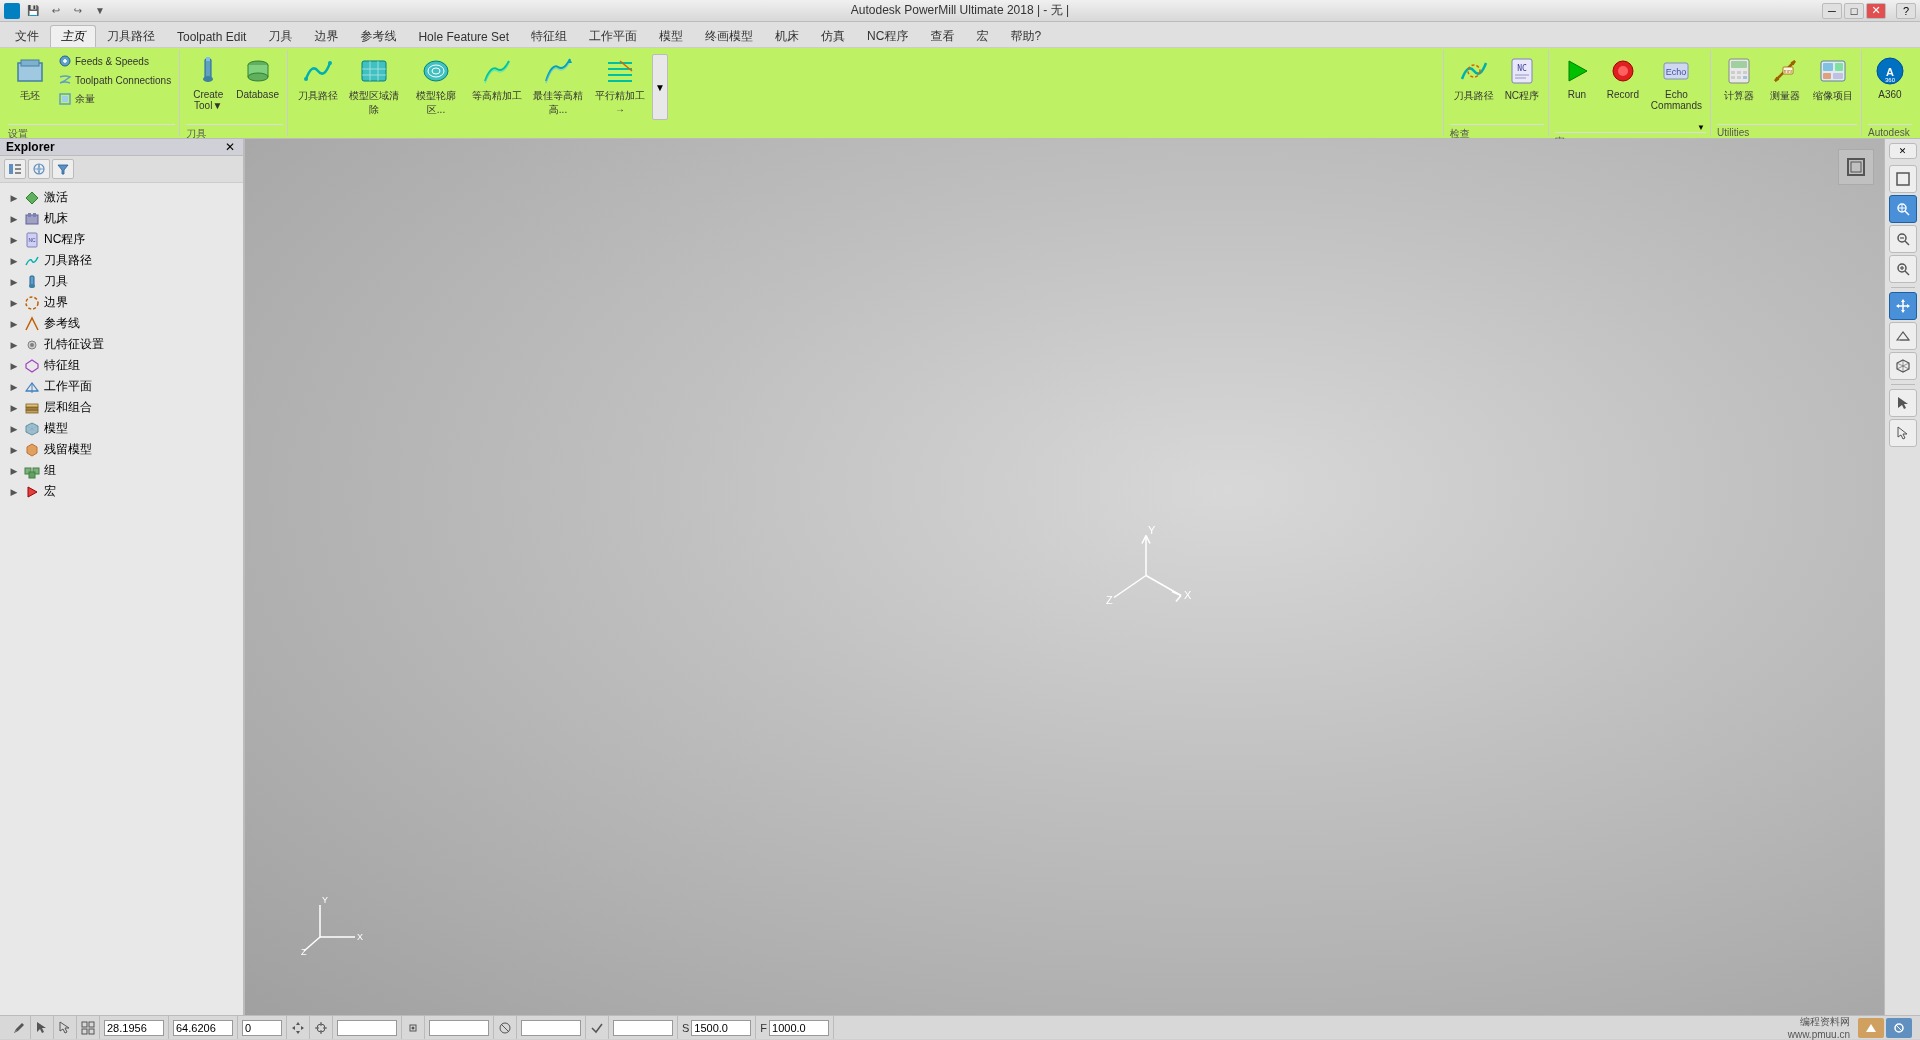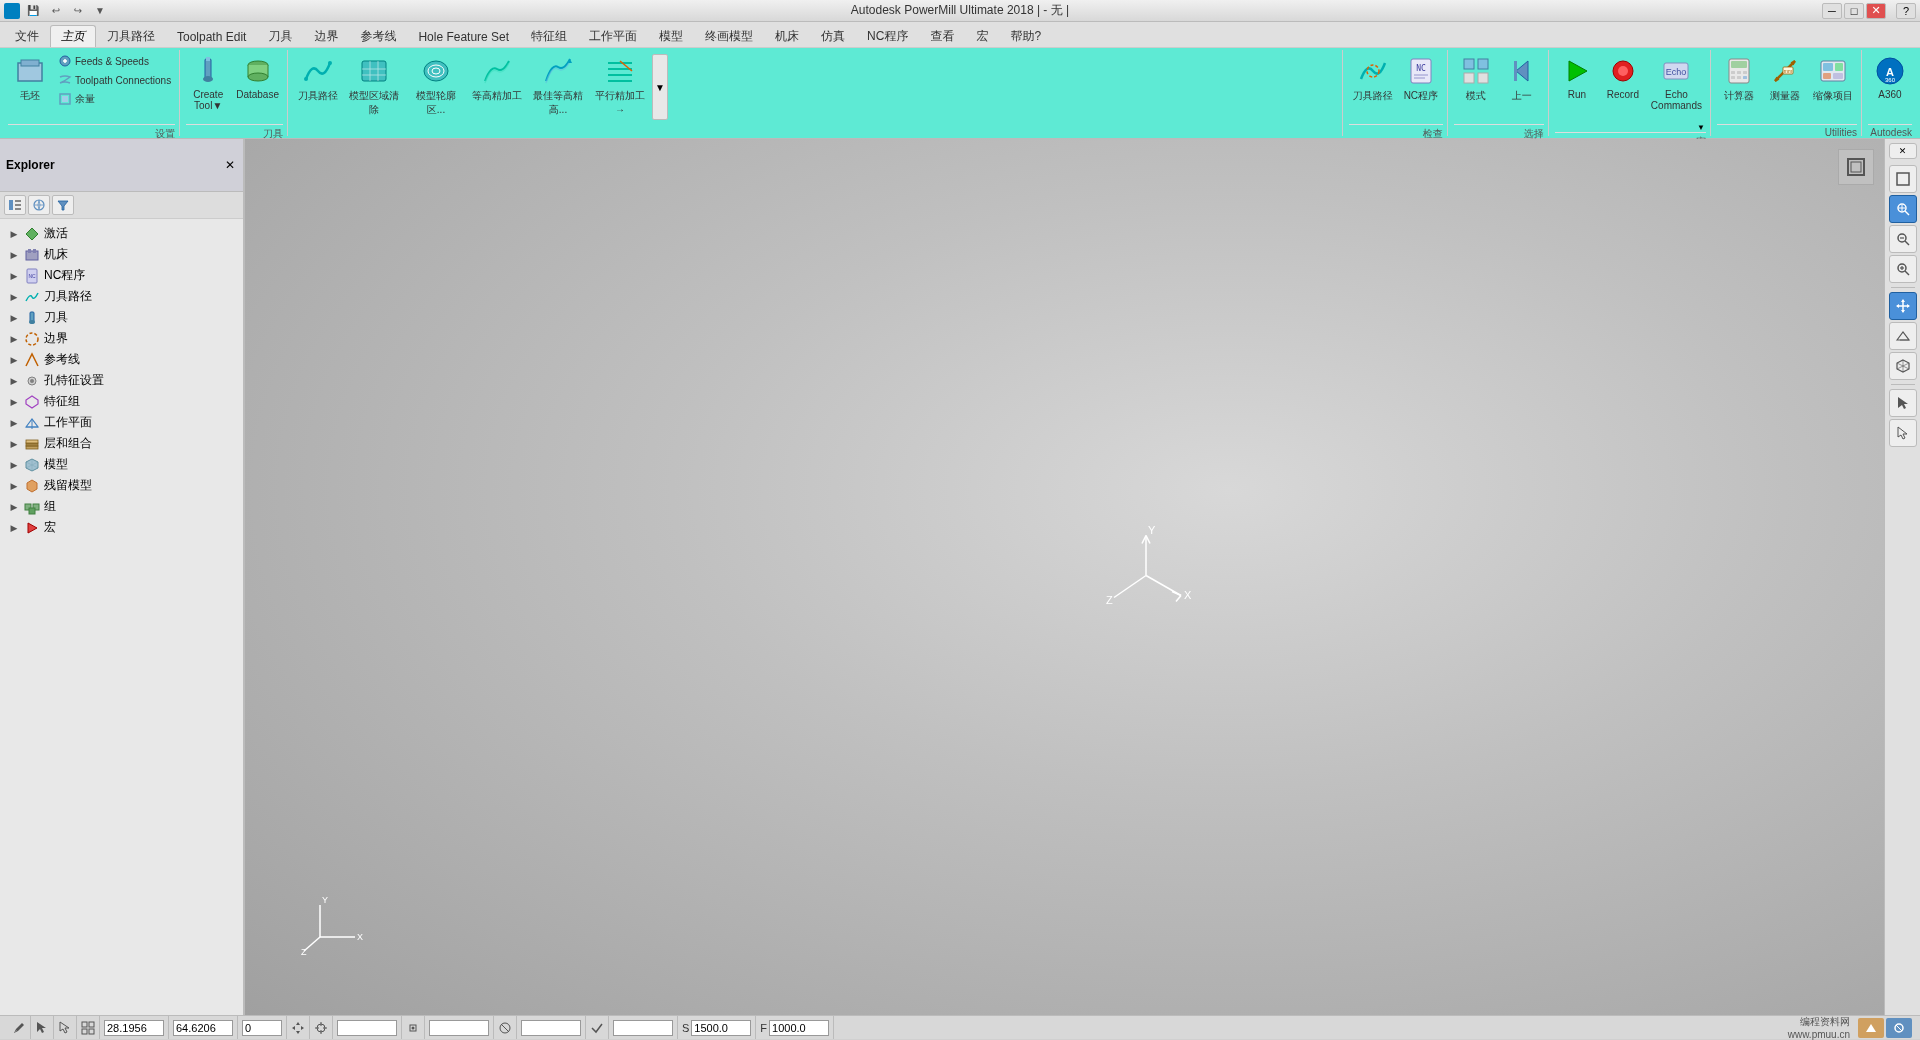--- a/index.html
+++ b/index.html
@@ -17,43 +17,43 @@
     }
     #titlebar-left { display: flex; align-items: center; gap: 4px; }
     #titlebar-title { flex: 1; text-align: center; font-size: 12px; color: #333; position: absolute; left: 50%; transform: translateX(-50%); }
     #titlebar-controls { display: flex; gap: 2px; }
     #titlebar-controls span { width: 20px; height: 16px; display: flex; align-items: center; justify-content: center; font-size: 11px; cursor: pointer; background: #e0e0e0; border: 1px solid #bbb; border-radius: 2px; }
     .title-icon { width: 16px; height: 16px; background: #0080c0; border-radius: 2px; }
     .quick-access { display: flex; gap: 2px; }
     .qa-btn { width: 20px; height: 18px; display: flex; align-items: center; justify-content: center; cursor: pointer; font-size: 10px; color: #555; }
 
     
-    #ribbon { background: #5eead4; border-bottom: 1px solid #bbb; }
+    #ribbon { background: #bef264; border-bottom: 1px solid #bbb; }
     #ribbon-tabs { display: flex; height: 26px; background: #e0e0e0; border-bottom: 1px solid #ccc; padding: 0 4px; align-items: flex-end; }
     .ribbon-tab { padding: 4px 10px; font-size: 12px; cursor: pointer; border: 1px solid transparent; border-bottom: none; border-radius: 3px 3px 0 0; background: transparent; color: #333; height: 22px; display: flex; align-items: center; }
     .ribbon-tab.active { background: #f0f0f0; border-color: #bbb; color: #000; font-style: italic; }
     #ribbon-content { display: flex; align-items: stretch; padding: 2px 4px; height: 90px; gap: 2px; }
     .ribbon-group { display: flex; flex-direction: column; border-right: 1px solid #ccc; padding: 2px 4px; min-width: fit-content; }
     .ribbon-group-items { display: flex; align-items: flex-start; gap: 2px; flex: 1; }
-    .ribbon-group-label { text-align: right; font-size: 10px; color: #555; padding-top: 2px; border-top: 1px solid #ddd; margin-top: auto; }
+    .ribbon-group-label { text-align: left; font-size: 10px; color: #555; padding-top: 2px; border-top: 1px solid #ddd; margin-top: auto; }
     .ribbon-btn { display: flex; flex-direction: column; align-items: center; justify-content: flex-start; padding: 2px 3px; cursor: pointer; border: 1px solid transparent; border-radius: 3px; min-width: 44px; max-width: 60px; height: 72px; font-size: 10px; color: #333; text-align: center; }
     .ribbon-btn-icon { width: 32px; height: 32px; margin-bottom: 2px; display: flex; align-items: center; justify-content: center; }
     .ribbon-btn-small { display: flex; flex-direction: row; align-items: center; padding: 1px 3px; cursor: pointer; border: 1px solid transparent; border-radius: 2px; font-size: 10px; color: #333; height: 18px; gap: 3px; white-space: nowrap; }
     .ribbon-small-group { display: flex; flex-direction: column; gap: 1px; }
 
     
     .icon-svg { width: 32px; height: 32px; }
     .icon-svg-sm { width: 14px; height: 14px; }
 
     
     #main { display: flex; height: calc(1040px - 22px - 118px - 24px); }
 
     
     #explorer { width: 245px; background: #e8e8e8; border-right: 2px solid #bbb; display: flex; flex-direction: column; }
-    #explorer-header { display: flex; align-items: center; justify-content: space-between; padding: 19px 6px; background: #d0d0d8; border-bottom: 1px solid #bbb; }
+    #explorer-header { display: flex; align-items: center; justify-content: space-between; padding: 1px 6px; background: #d0d0d8; border-bottom: 1px solid #bbb; }
     #explorer-title { font-size: 12px; font-weight: bold; }
     #explorer-toolbar { display: flex; gap: 2px; padding: 3px 4px; background: #ddd; border-bottom: 1px solid #ccc; }
     .exp-btn { width: 22px; height: 20px; border: 1px solid #bbb; background: #eee; cursor: pointer; display: flex; align-items: center; justify-content: center; font-size: 10px; border-radius: 2px; }
     #explorer-tree { flex: 1; overflow-y: auto; padding: 4px 0; }
     .tree-item { display: flex; align-items: center; padding: 2px 8px; cursor: pointer; gap: 4px; font-size: 12px; }
     .tree-item-icon { width: 16px; height: 16px; display: flex; align-items: center; justify-content: center; flex-shrink: 0; }
     .tree-arrow { width: 12px; height: 12px; display: flex; align-items: center; justify-content: center; font-size: 9px; color: #555; }
 
     
     #viewport { flex: 1; background: linear-gradient(135deg, #c8c8c8 0%, #b8b8b8 30%, #a8a8a8 60%, #989898 100%); position: relative; overflow: hidden; }
@@ -278,45 +278,20 @@
                 <text x="16" y="16" font-size="8" fill="#4040a0" text-anchor="middle" font-family="monospace">NC</text>
                 <path d="M9 20 L23 20 M9 23 L20 23" stroke="#8080c0" stroke-width="0.8"></path>
               </svg>
           </div>
           <span>NC程序</span>
         </div>
       </div>
       <div class="ribbon-group-label">检查</div>
     </div>
 
-    <div class="ribbon-group">
-      <div class="ribbon-group-items">
-        <div class="ribbon-btn">
-          <div class="ribbon-btn-icon">
-            <svg class="icon-svg" viewBox="0 0 32 32">
-                <rect x="4" y="4" width="10" height="10" fill="#80c0e0" stroke="#4080a0" stroke-width="1"></rect>
-                <rect x="18" y="4" width="10" height="10" fill="#80c0e0" stroke="#4080a0" stroke-width="1"></rect>
-                <rect x="4" y="18" width="10" height="10" fill="#e0e0e0" stroke="#aaa" stroke-width="1"></rect>
-                <rect x="18" y="18" width="10" height="10" fill="#e0e0e0" stroke="#aaa" stroke-width="1"></rect>
-              </svg>
-          </div>
-          <span>模式</span>
-        </div>
-        <div class="ribbon-btn">
-          <div class="ribbon-btn-icon">
-            <svg class="icon-svg" viewBox="0 0 32 32">
-                <polygon points="22,6 10,16 22,26" fill="#6090c0" stroke="#2060a0" stroke-width="1"></polygon>
-                <rect x="8" y="6" width="3" height="20" fill="#6090c0"></rect>
-              </svg>
-          </div>
-          <span>上一</span>
-        </div>
-      </div>
-      <div class="ribbon-group-label">选择</div>
-    </div>
 
     <div class="ribbon-group">
       <div class="ribbon-group-items">
         <div class="ribbon-btn">
           <div class="ribbon-btn-icon">
             <svg class="icon-svg" viewBox="0 0 32 32">
                 <polygon points="8,6 26,16 8,26" fill="#00c000" stroke="#008000" stroke-width="1"></polygon>
               </svg>
           </div>
           <span>Run</span>

